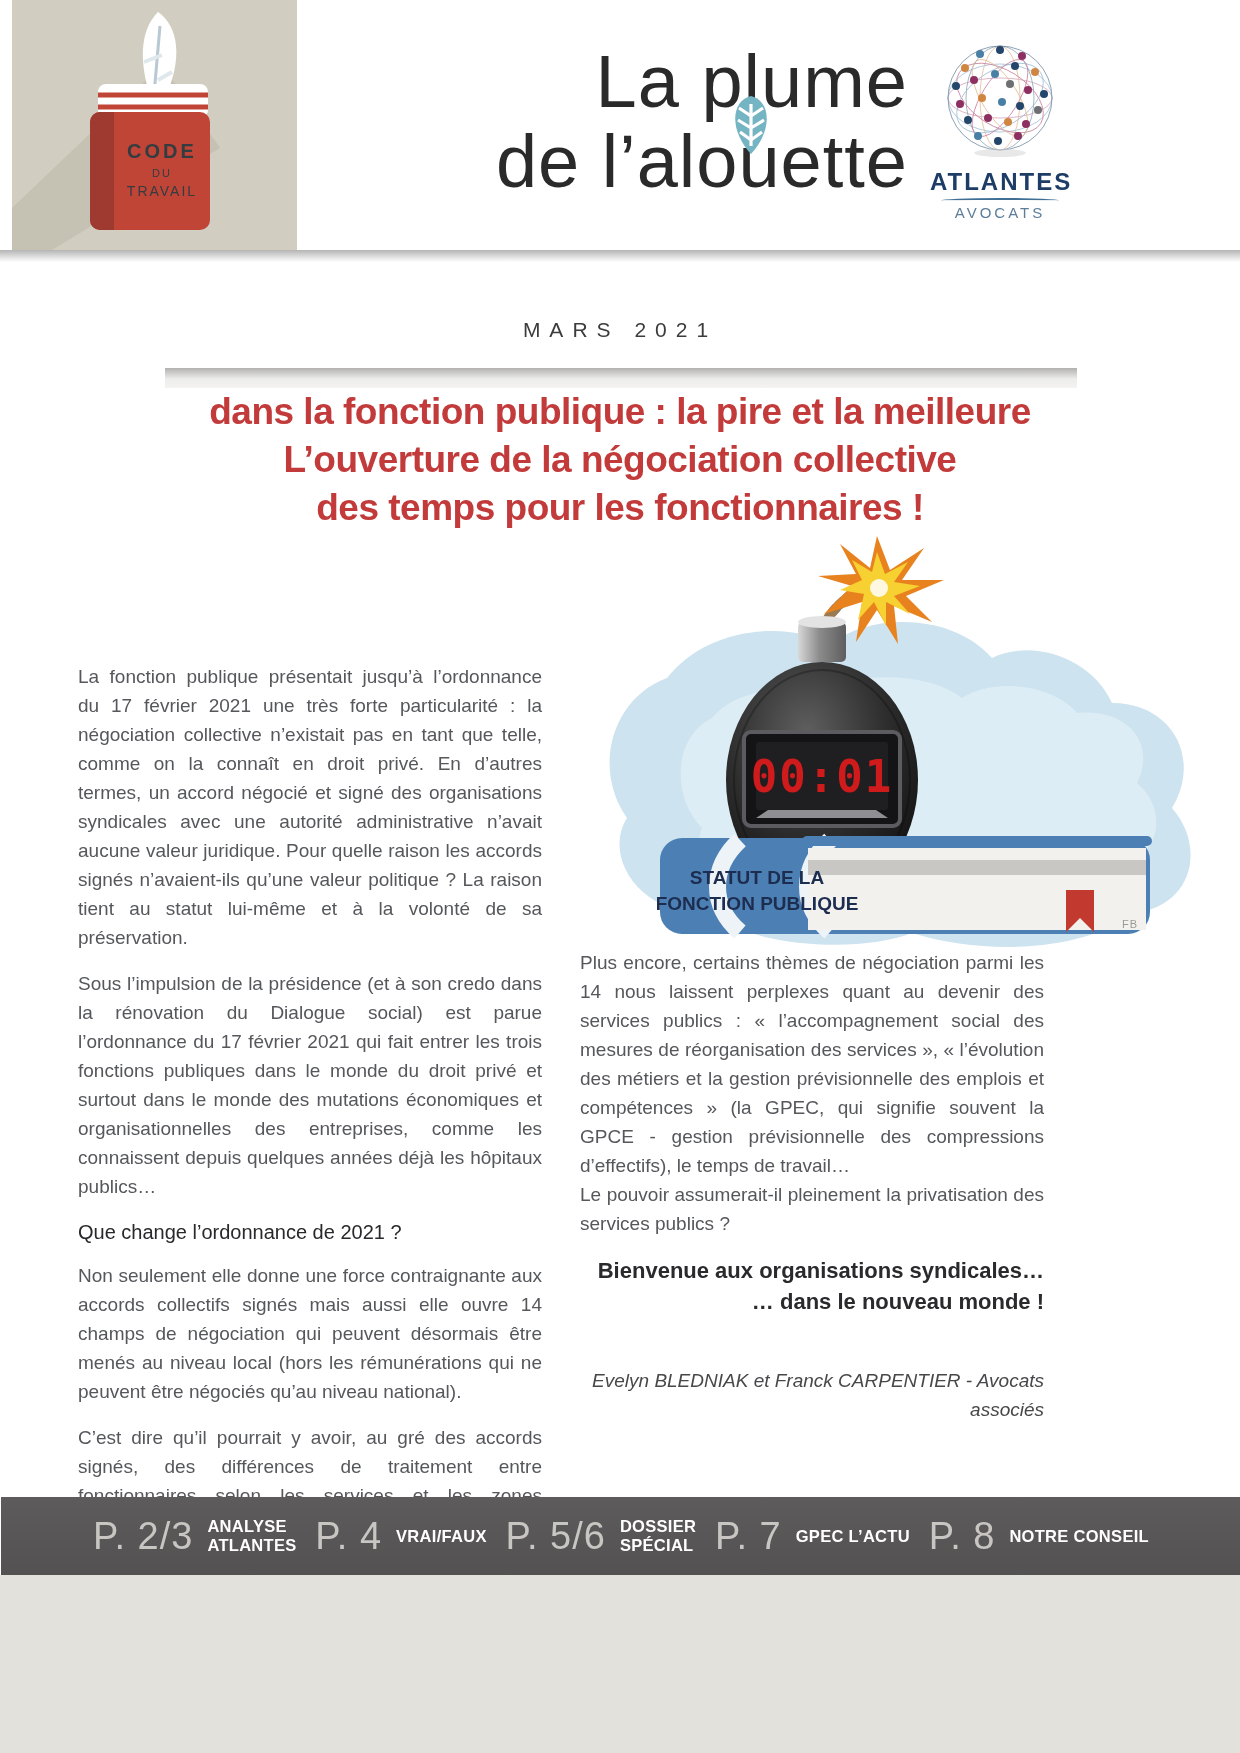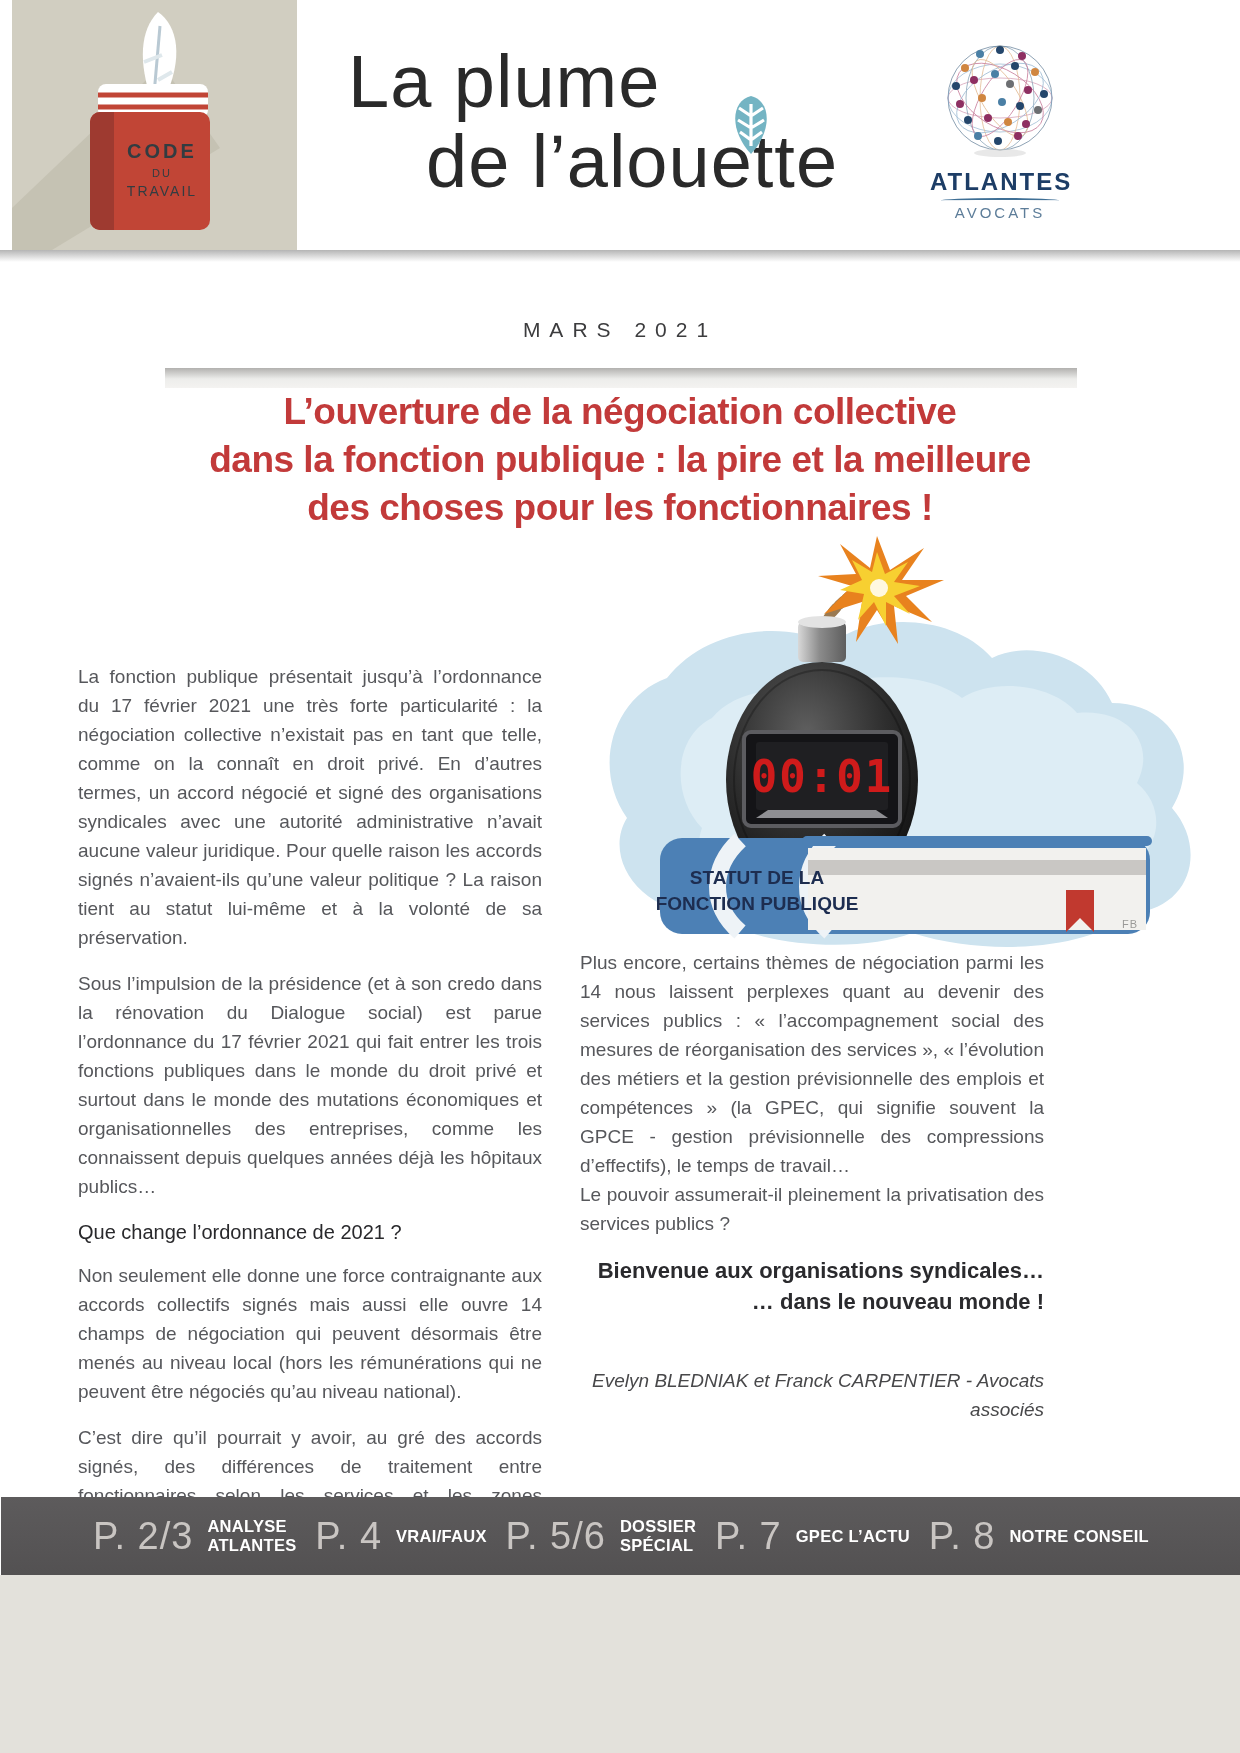--- a/index.html
+++ b/index.html
@@ -5,21 +5,21 @@
   * { margin:0; padding:0; box-sizing:border-box; }
   html,body { background:#888; }
   body { font-family:"Liberation Sans", sans-serif; }
   #page {
     position:relative; width:1240px; height:1753px; margin:0 auto;
     background:#ffffff; overflow:hidden;
   }
   
   .beige-block { position:absolute; left:0; top:0; width:285px; height:250px; background:#d1cec1;margin-left:12px; }
   .masthead-title { position:absolute; left:348px; top:42px; width:560px; color:#2a2a2a;
-    font-size:74px; font-weight:300; letter-spacing:1px; line-height:1.08; }
+    font-size:74px; font-weight:300; letter-spacing:1px; line-height:1.08;text-align:right; }
   .masthead-title .line2 { padding-left:78px; }
   .leaf-wrap { position:absolute; left:726px; top:94px; width:50px; height:62px; }
   .brand-block { position:absolute; left:930px; top:40px; width:140px; text-align:center; }
   .brand-name { font-size:24px; font-weight:bold; color:#1d3d66; letter-spacing:2px; margin-top:4px; }
   .brand-rule { width:118px; height:5px; margin:2px auto 1px auto; border-top:2px solid #3f6f95; border-radius:50%; }
   .brand-sub { font-size:15px; color:#5d7d99; letter-spacing:3px; }
   .header-shadow { position:absolute; left:0; top:250px; width:1240px; height:12px;
     background:linear-gradient(to bottom, rgba(90,90,90,.45), rgba(255,255,255,0)); }
   .issue-date { position:absolute; left:0; top:318px; width:1240px; text-align:center;
     font-size:21px; letter-spacing:9px; color:#3c3c3e; }
@@ -135,23 +135,23 @@
     <div class="brand-rule"></div>
     <div class="brand-sub">AVOCATS</div>
   </div>
 
   <div class="header-shadow"></div>
 
   <div class="issue-date">MARS 2021</div>
   <div class="gray-bar"></div>
 
   <div class="headline">
+    <div>dans la fonction publique : la pire et la meilleure</div>
     <div>L’ouverture de la négociation collective</div>
-    <div>dans la fonction publique : la pire et la meilleure</div>
-    <div>des choses pour les fonctionnaires !</div>
+    <div>des temps pour les fonctionnaires !</div>
   </div>
 
   <div class="illus">
     <svg width="628" height="436" viewBox="0 0 628 436">
       <defs>
         <radialGradient id="bombGrad" cx="42%" cy="30%" r="75%">
           <stop offset="0%" stop-color="#5f5f5f"></stop>
             <stop offset="55%" stop-color="#2e2e2e"></stop>
             <stop offset="100%" stop-color="#101010"></stop>
         </radialGradient>

